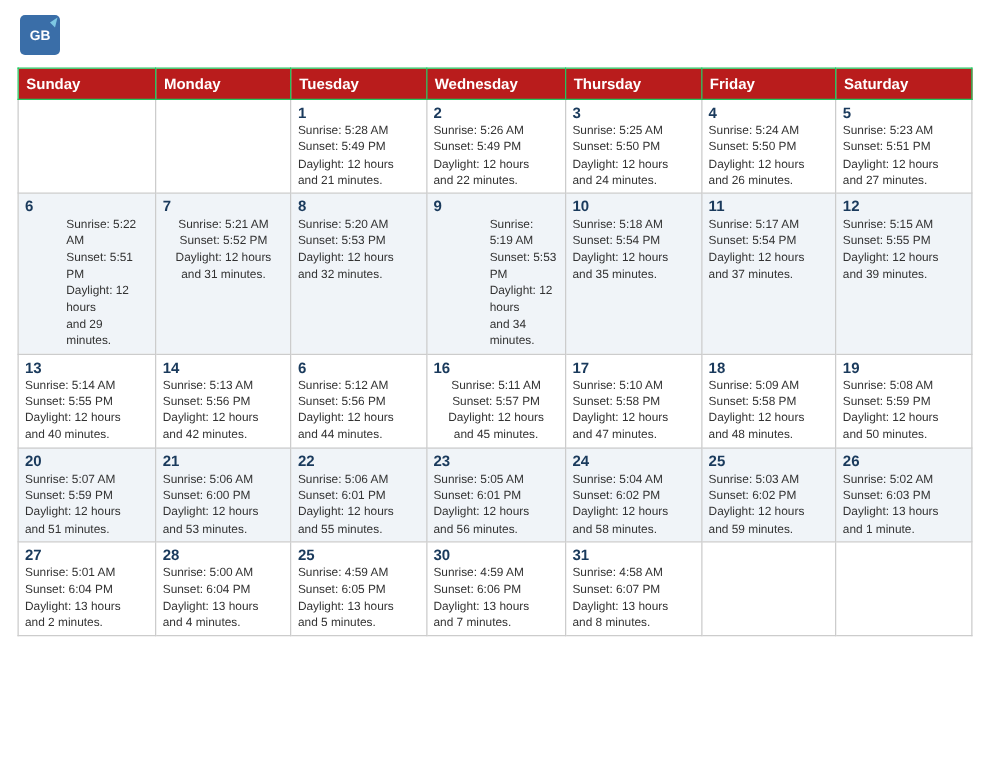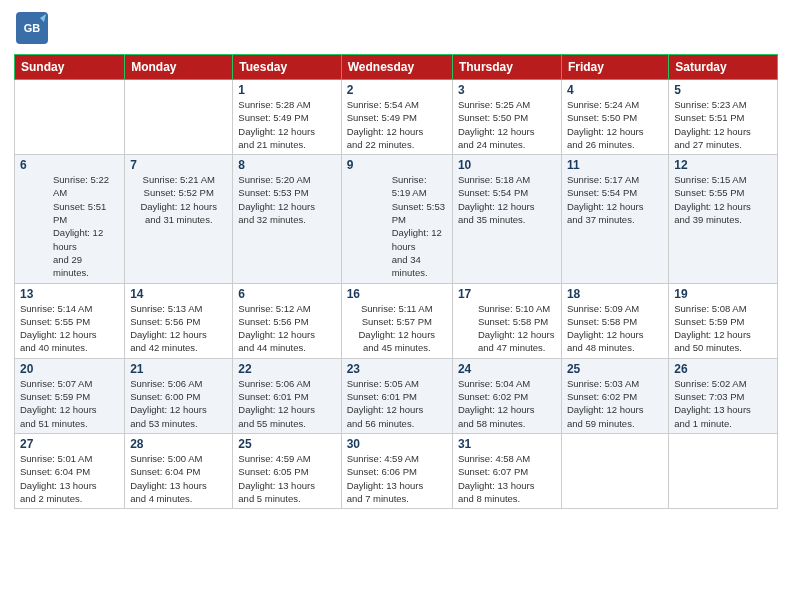--- a/index.html
+++ b/index.html
@@ -140,21 +140,21 @@
           <td class="empty-cell"></td>
           <td>
             <span class="day-num">1</span>
             <div class="day-info" style="white-space: pre-line;">Sunrise: 5:28 AM
 Sunset: 5:49 PM
 Daylight: 12 hours
 and 21 minutes.</div>
           </td>
           <td>
             <span class="day-num">2</span>
-            <div class="day-info" style="white-space: pre-line;">Sunrise: 5:54 AM
+            <div class="day-info" style="white-space: pre-line;">Sunrise: 5:26 AM
 Sunset: 5:49 PM
 Daylight: 12 hours
 and 22 minutes.</div>
           </td>
           <td>
             <span class="day-num">3</span>
             <div class="day-info" style="white-space: pre-line;">Sunrise: 5:25 AM
 Sunset: 5:50 PM
 Daylight: 12 hours
 and 24 minutes.</div>
@@ -249,21 +249,21 @@
           </td>
           <td>
             <span class="day-num">16</span>
             <div class="day-info" style="white-space: pre-line; text-align: center;">Sunrise: 5:11 AM
 Sunset: 5:57 PM
 Daylight: 12 hours
 and 45 minutes.</div>
           </td>
           <td>
             <span class="day-num">17</span>
-            <div class="day-info" style="white-space: pre-line; margin-left: 20px;">Sunrise: 5:10 AM
+            <div class="day-info" style="white-space: pre-line;">Sunrise: 5:10 AM
 Sunset: 5:58 PM
 Daylight: 12 hours
 and 47 minutes.</div>
           </td>
           <td>
             <span class="day-num">18</span>
             <div class="day-info" style="white-space: pre-line;">Sunrise: 5:09 AM
 Sunset: 5:58 PM
 Daylight: 12 hours
 and 48 minutes.</div>
@@ -315,21 +315,21 @@
           <td>
             <span class="day-num">25</span>
             <div class="day-info" style="white-space: pre-line;">Sunrise: 5:03 AM
 Sunset: 6:02 PM
 Daylight: 12 hours
 and 59 minutes.</div>
           </td>
           <td>
             <span class="day-num">26</span>
             <div class="day-info" style="white-space: pre-line;">Sunrise: 5:02 AM
-Sunset: 7:03 PM
+Sunset: 6:03 PM
 Daylight: 13 hours
 and 1 minute.</div>
           </td>
         </tr>
         <tr>
           <td>
             <span class="day-num">27</span>
             <div class="day-info" style="white-space: pre-line;">Sunrise: 5:01 AM
 Sunset: 6:04 PM
 Daylight: 13 hours

